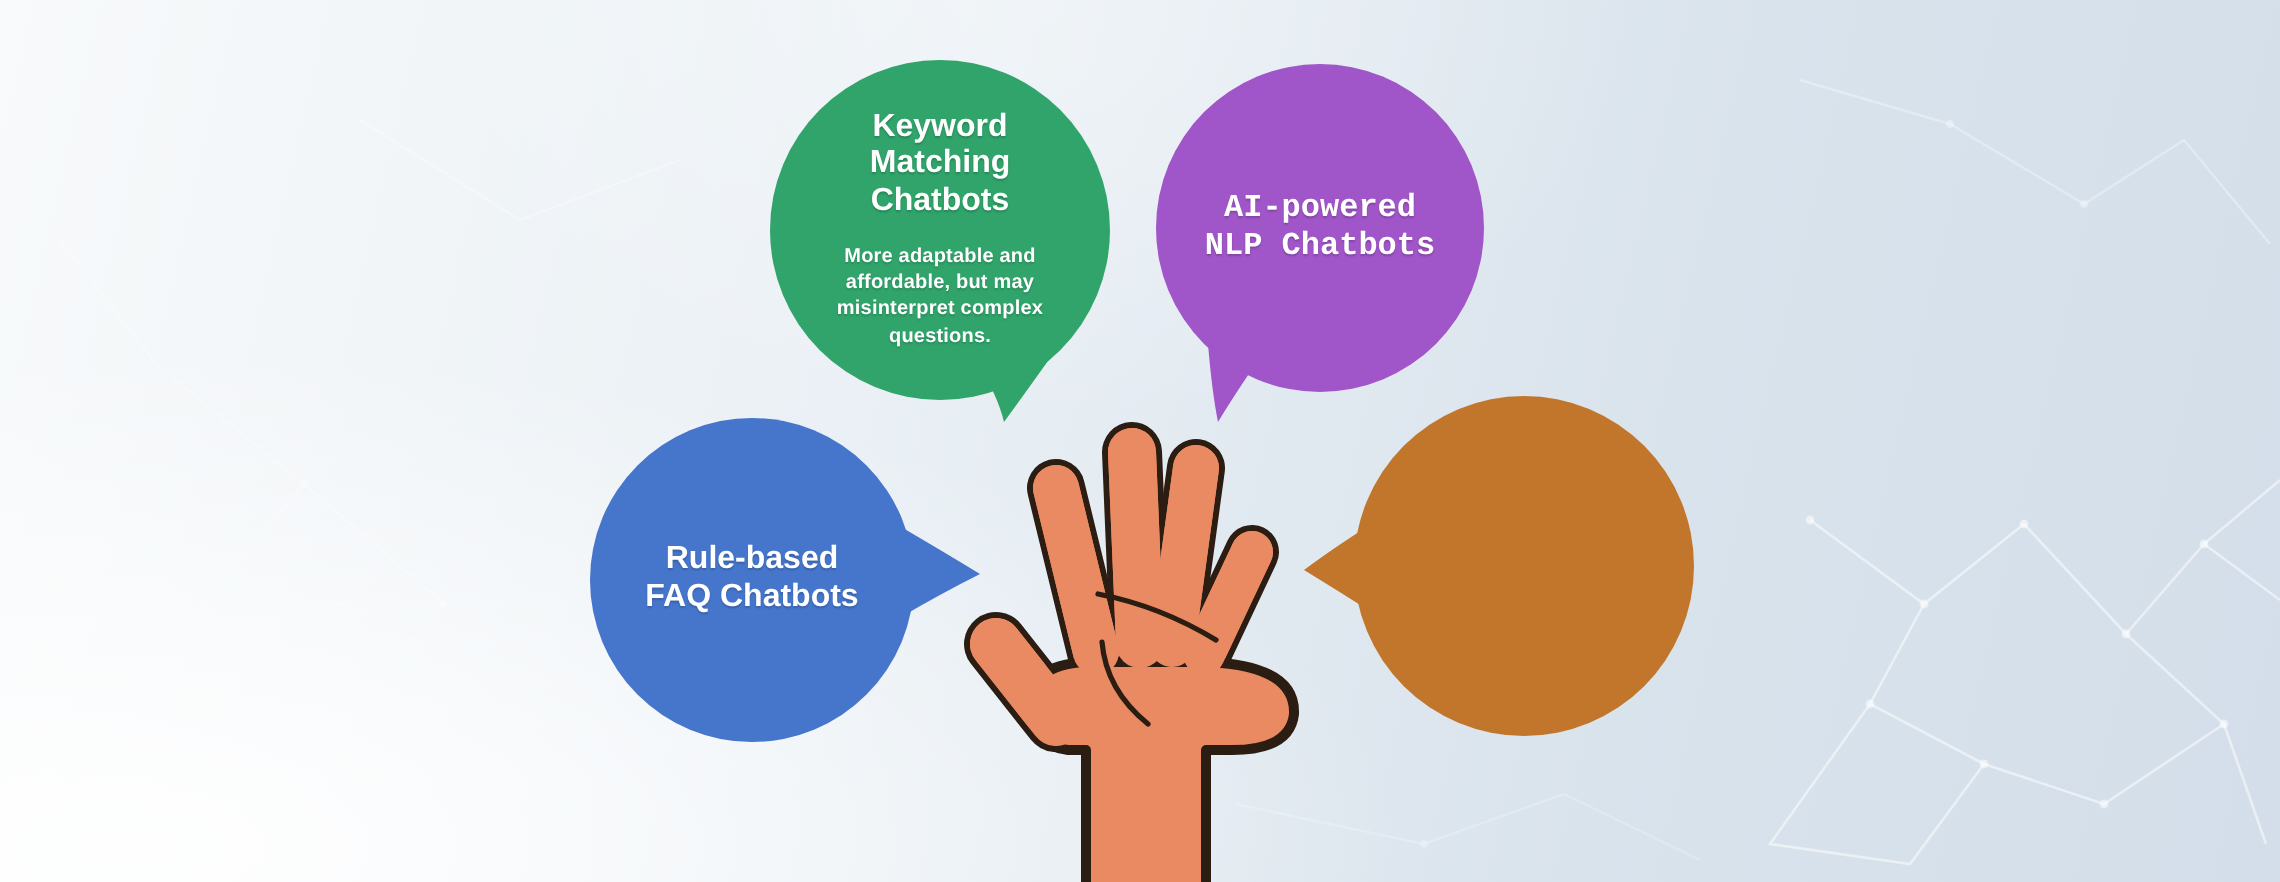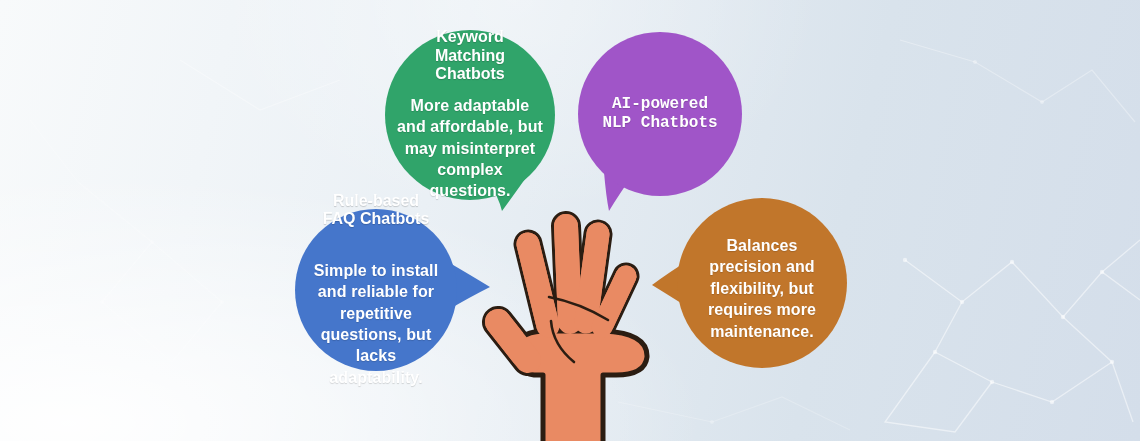--- a/index.html
+++ b/index.html
@@ -18,21 +18,21 @@
   .bubble{
     position:absolute;border-radius:50%;
     display:flex;flex-direction:column;align-items:center;justify-content:center;
     text-align:center;color:#fff;
   }
   .bubble-title{
     font-weight:bold;font-size:16px;line-height:1.16;
     text-shadow:0 1px 1px rgba(0,0,0,0.18);
   }
   .bubble-desc{
-    font-weight:bold;font-size:16px;line-height:1.34;
+    font-weight:bold;font-size:10px;line-height:1.34;
     margin-top:11px;letter-spacing:0.1px;
     text-shadow:0 1px 1px rgba(0,0,0,0.15);
   }
   .b-keyword{left:385px;top:30px;width:170px;height:170px;}
   .b-keyword .bubble-title{max-width:100px;}
   .b-keyword .bubble-desc{max-width:150px;}
   .b-nlp{left:578px;top:32px;width:164px;height:164px;font-family:Liberation Mono, monospace;}
   .b-nlp .bubble-title{max-width:126px;}
   .b-nlp .bubble-desc{max-width:138px;}
   .b-rule{left:295px;top:209px;width:162px;height:162px;}
@@ -103,25 +103,23 @@
     <div class="bubble-title">Keyword Matching Chatbots</div>
     <div class="bubble-desc">More adaptable and affordable, but may misinterpret complex questions.</div>
   </div>
 
   <div class="bubble b-nlp" style="background-color: rgb(160, 85, 200);">
     <div class="bubble-title">AI-powered NLP Chatbots</div>
   </div>
 
   <div class="bubble b-rule" style="background-color: rgb(69, 118, 203); gap: 20px;">
     <div class="bubble-title">Rule-based FAQ Chatbots</div>
-    <div class="bubble-desc">Simple to install and reliable for repetitive questions, but lacks adaptability.</div>
   </div>
 
   <div class="bubble b-hybrid" style="background-color: rgb(193, 118, 43);">
-    <div class="bubble-desc">Balances precision and flexibility, but requires more maintenance.</div>
   </div>
 
   <svg class="layer" viewBox="0 0 1140 441" aria-hidden="true">
 
     <g class="digit-outline">
       <line x1="498" y1="322" x2="528" y2="360" stroke-width="32"></line>
       <line x1="528" y1="244" x2="548" y2="326" stroke-width="29"></line>
       <line x1="566" y1="226" x2="570" y2="322" stroke-width="30"></line>
       <line x1="598" y1="234" x2="586" y2="322" stroke-width="29"></line>
       <line x1="626" y1="276" x2="602" y2="327" stroke-width="27"></line>

